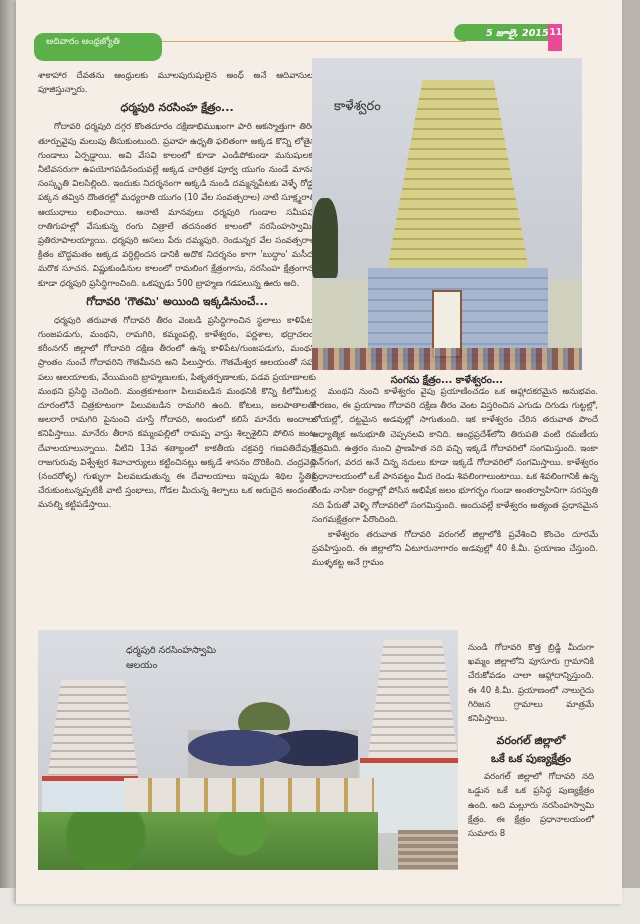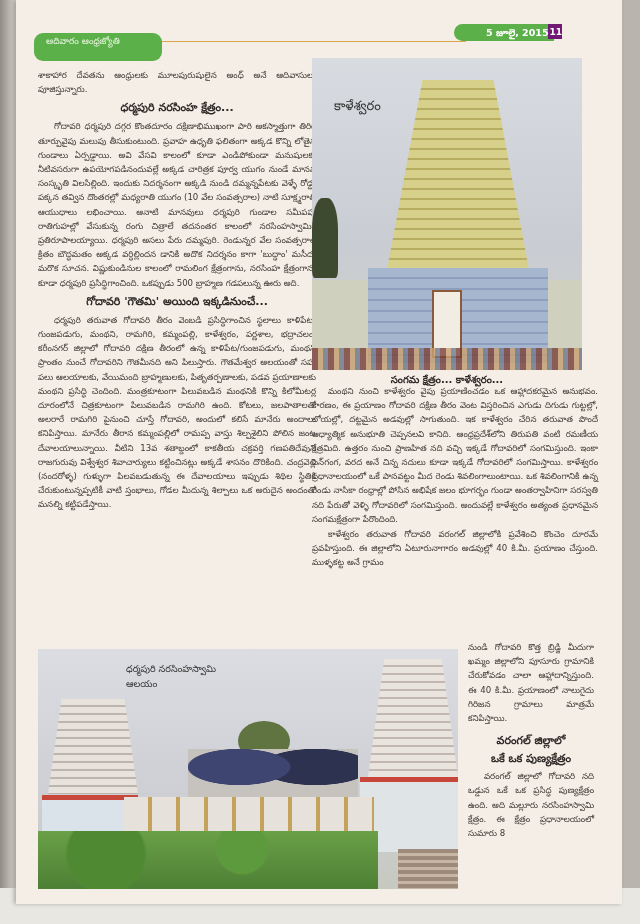--- a/index.html
+++ b/index.html
@@ -31,25 +31,25 @@
     background: #d9a64a;
   }
   .pill-left {
     position: absolute; left: 18px; top: 33px; width: 128px; height: 28px;
     background: #5bb04a; border-radius: 9px;
     color: #eaf7e0; font-size: 9px; line-height: 17px; padding-left: 12px;
   }
   .pill-right {
     position: absolute; left: 438px; top: 24px; width: 100px; height: 17px;
     background: #5bb04a; border-radius: 9px 0 0 9px;
-    color: #fff; font-size: 9.5px; line-height: 17px; padding-left: 32px; font-weight: bold;
+    color: #fff; font-size: 9.5px; line-height: 17px; padding-left: 32px; font-weight: bold; font-style: italic;
   }
   .page-num {
-    position: absolute; left: 532px; top: 24px; width: 14px; height: 15px;
-    background: #701a75; color: #fff; font-size: 9px; line-height: 17px; text-align: right; font-weight: bold;
+    position: absolute; left: 532px; top: 24px; width: 14px; height: 27px;
+    background: #ec4899; color: #fff; font-size: 9px; line-height: 17px; text-align: right; font-weight: bold;
   }
   .col {
     position: absolute; font-size: 8.6px; line-height: 14.2px; color: #3c3834;
     text-align: justify;
   }
   .col-left { left: 22px; top: 68px; width: 278px; }
   .col-right { left: 296px; top: 384px; width: 286px; }
   .col-narrow { left: 452px; top: 640px; width: 126px; }
   .para { text-indent: 16px; margin-bottom: 1px; }
   .para.first { text-indent: 0; }
@@ -83,21 +83,20 @@
   }
   .tree { position: absolute; left: 0; top: 140px; width: 26px; height: 80px; background: #3e4a30; border-radius: 40% 40% 10% 10%; }
   .people { position: absolute; left: 0; top: 290px; width: 270px; height: 22px;
     background: repeating-linear-gradient(90deg,#7a3f3a 0 6px,#c9a070 6px 11px,#6e7a8c 11px 16px); opacity: .8; }
   .caption-bold { position: absolute; left: 296px; top: 374px; width: 270px; text-align: center; font-weight: bold; font-size: 10px; color: #2e2a27; }
   
   .photo-bottom {
     position: absolute; left: 22px; top: 630px; width: 420px; height: 240px;
     background: linear-gradient(#dcdde2 0%, #cfd0d6 55%, #c6c9c0 100%);
     overflow: hidden;
-    margin-top: 19px;
   }
   .photo-bottom .caption { position: absolute; left: 88px; top: 12px; font-size: 9.5px; line-height: 15px; color: #333; }
   .g-left { position: absolute; left: 10px; top: 50px; width: 90px; height: 95px;
     background: repeating-linear-gradient(#e7e2dc 0 6px,#bdb4ad 6px 8px);
     clip-path: polygon(15% 0, 85% 0, 100% 100%, 0 100%); }
   .g-right { position: absolute; left: 330px; top: 10px; width: 90px; height: 118px;
     background: repeating-linear-gradient(#eae4de 0 6px,#c2b8b0 6px 8px);
     clip-path: polygon(18% 0, 82% 0, 100% 100%, 0 100%); }
   .band-red1 { position: absolute; left: 4px; top: 146px; width: 96px; height: 5px; background: #c8463a; }
   .band-red2 { position: absolute; left: 322px; top: 128px; width: 98px; height: 5px; background: #c8463a; }

